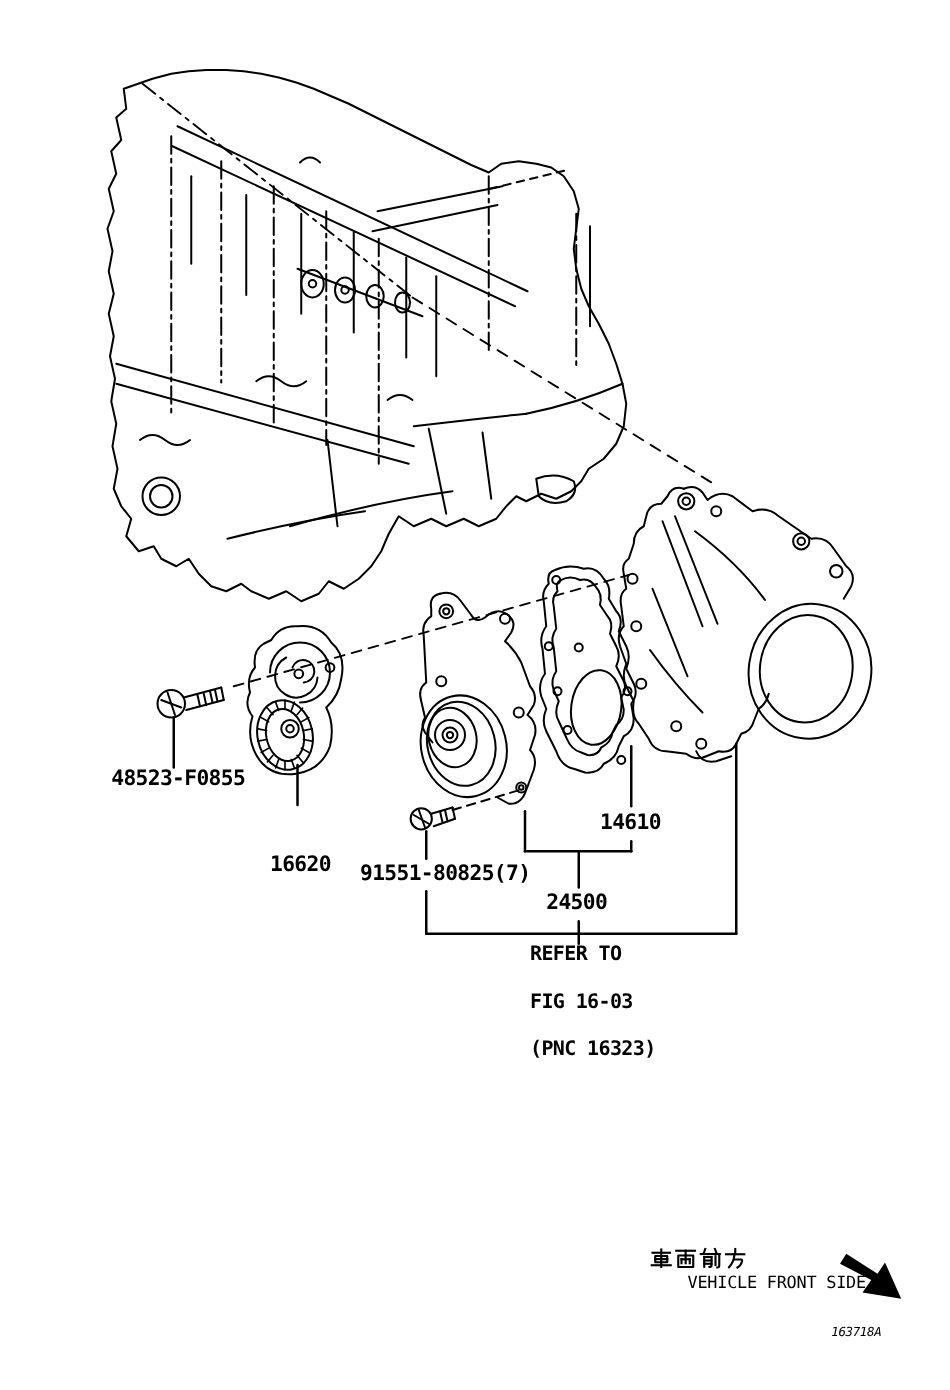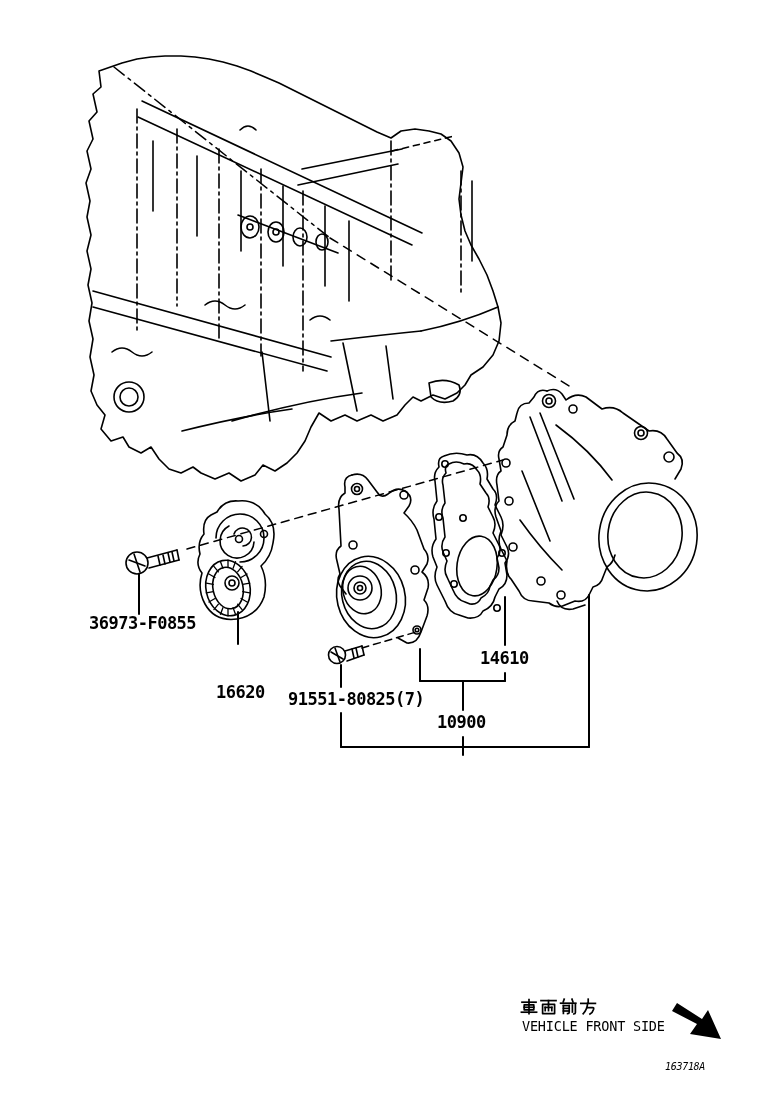--- a/index.html
+++ b/index.html
@@ -1,21 +1,21 @@
 <!DOCTYPE html>
 <html><head>
 <meta charset="utf-8">
 <style>
   html,body{margin:0;padding:0;background:#fff;}
   #stage{position:relative;width:760px;height:1112px;background:#ffffff;overflow:hidden;
          font-family:"DejaVu Sans Mono","Liberation Mono",monospace;color:#000;}
   #art{position:absolute;left:0;top:0;}
   .lbl{position:absolute;font-weight:bold;font-size:17px;letter-spacing:-0.5px;white-space:pre;line-height:1;}
   .note{position:absolute;font-weight:bold;font-size:16px;letter-spacing:-0.5px;line-height:19px;white-space:pre;}
-  .fs-en{position:absolute;font-size:13.5px;font-weight:normal;letter-spacing:-0.2px;white-space:pre;}
+  .fs-en{position:absolute;font-size:13.5px;font-weight:normal;letter-spacing:-0.2px;white-space:pre;margin-left:28px;}
   .figid{position:absolute;font-size:10px;font-weight:normal;letter-spacing:-0.3px;font-style:italic;}
   .vh{position:absolute;width:1px;height:1px;overflow:hidden;clip:rect(0 0 0 0);white-space:nowrap;}
 </style>
 </head>
 <body>
 
 <div id="stage">
 
 <svg id="art" width="760" height="1112" viewBox="0 0 760 1112">
   <g fill="none" stroke="#000" stroke-width="1.6" stroke-linecap="round" stroke-linejoin="round">
@@ -237,25 +237,28 @@
       <g transform="translate(59,0)">
         <path d="M8.2,0.2 V3.2"></path>
             <path d="M0.8,4.4 H15.4"></path>
         <path d="M7.6,4.4 Q7.2,10.4 3.2,14.8"></path>
         <path d="M7.8,8.6 H12.8 Q14,8.6 13.6,10.2 Q12.6,13.6 10,15"></path>
       </g>
     </g>
   </g>
 </svg>
 
-<div class="lbl" style="left:89px;top:615px">36973-F0855</div>
+<div class="lbl" style="left:89px;top:615px">48523-F0855</div>
 <div class="lbl" style="left:216px;top:684px">16620</div>
 <div class="lbl" style="left:288px;top:691px">91551-80825(7)</div>
 <div class="lbl" style="left:480px;top:650px">14610</div>
-<div class="lbl" style="left:437px;top:714px">10900</div>
-
+<div class="lbl" style="left:437px;top:714px">24500</div>
+
+<div class="note" style="left:424px;top:753px"><span>REFER TO</span><br>
+<span>FIG 16-03</span><br>
+<span>(PNC 16323)</span></div>
 
 <span class="vh">車両前方</span>
 <div class="fs-en" style="left:522px;top:1018px">VEHICLE FRONT SIDE</div>
 
 <div class="figid" style="left:665px;top:1061px">163718A</div>
 
 </div>
 
 </body></html>

